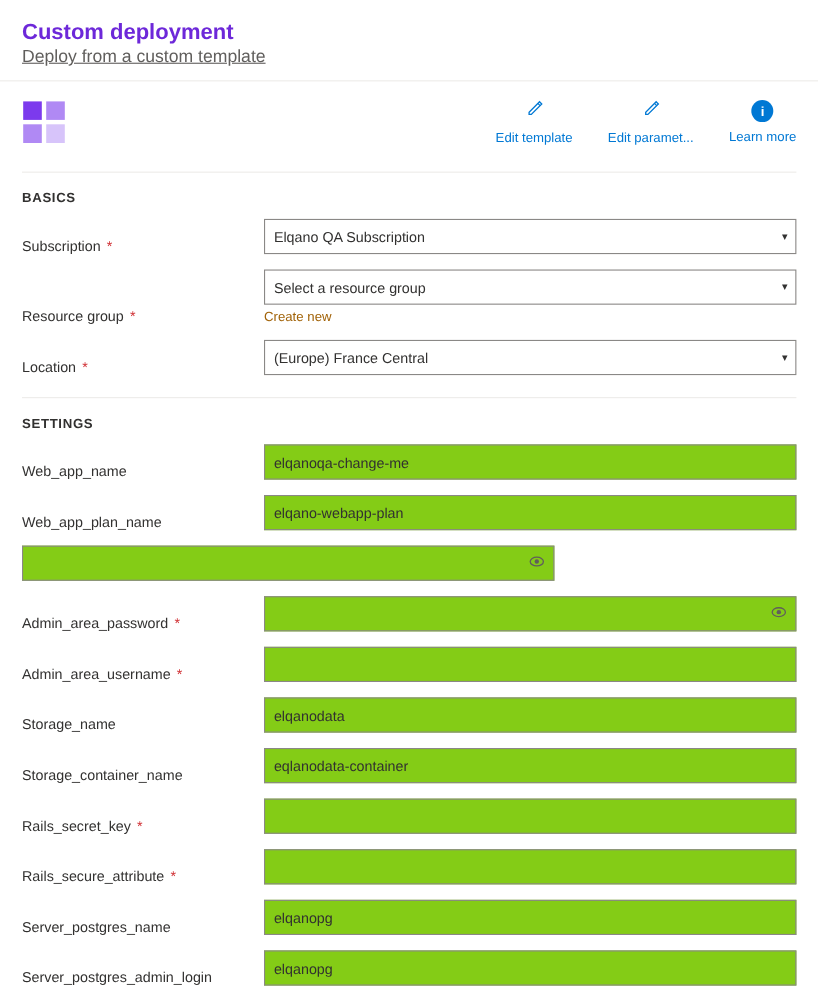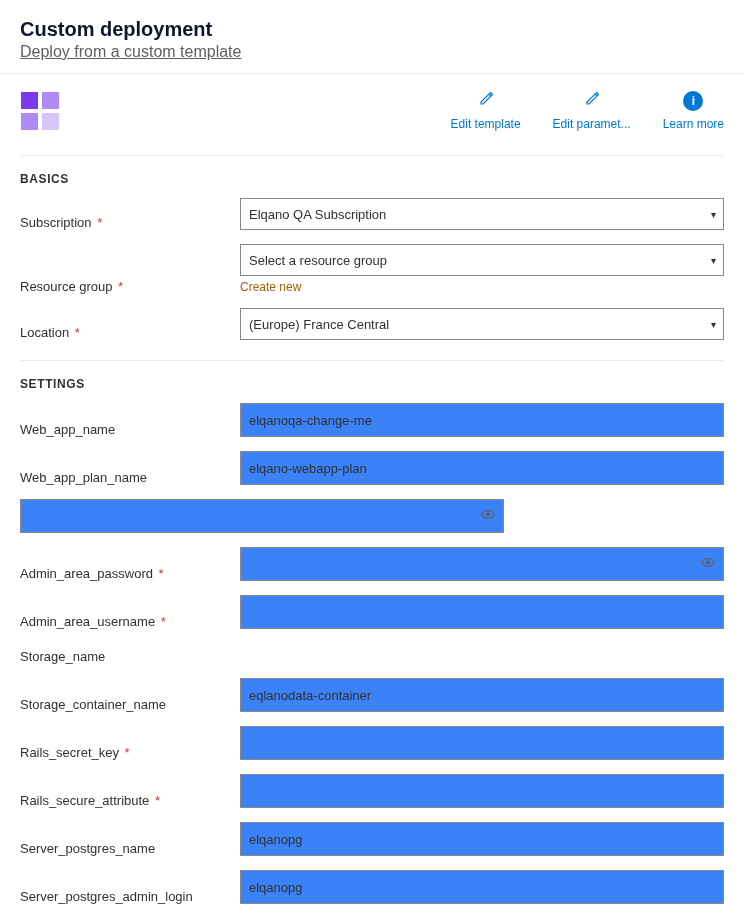--- a/index.html
+++ b/index.html
@@ -11,21 +11,21 @@
       width: 744px;
       min-height: 908px;
     }
     .page-header {
       padding: 18px 20px 12px 20px;
       border-bottom: 1px solid #edebe9;
     }
     .page-title {
       font-size: 20px;
       font-weight: 600;
-      color: #0f172a;
+      color: #6d28d9;
     }
     .page-subtitle {
       font-size: 16px;
       color: #605e5c;
       margin-top: 2px;
       text-decoration: underline;
     }
     .content {
       padding: 16px 20px;
     }
@@ -155,24 +155,24 @@
       top: 50%;
       transform: translateY(-50%);
       pointer-events: none;
       color: #323130;
       font-size: 10px;
     }
     .form-input {
       width: 100%;
       height: 32px;
       border: 1px solid #8a8886;
-      padding: 16px 8px;
+      padding: 0 8px;
       font-size: 13px;
       color: #323130;
-      background: #3b82f6;
+      background: #84cc16;
       outline: none;
     }
     .input-with-icon {
       position: relative;
       width: 100%;
     }
     .input-with-icon .form-input {
       padding-right: 32px;
     }
     .input-eye-icon {
@@ -364,20 +364,23 @@
       <div class="form-label">
         <span>Admin_area_username</span><span class="required-star"> *</span>
       </div>
       <div class="form-control">
         <input class="form-input" type="text" value="" style="">
       </div>
     </div>
 
     <div class="form-row">
       <div class="form-label">Storage_name</div>
+      <div class="form-control">
+        <input class="form-input" type="text" value="elqanodata" style="">
+      </div>
     </div>
 
     <div class="form-row">
       <div class="form-label">Storage_container_name</div>
       <div class="form-control">
         <input class="form-input" type="text" value="eqlanodata-container" style="">
       </div>
     </div>
 
     <div class="form-row">

